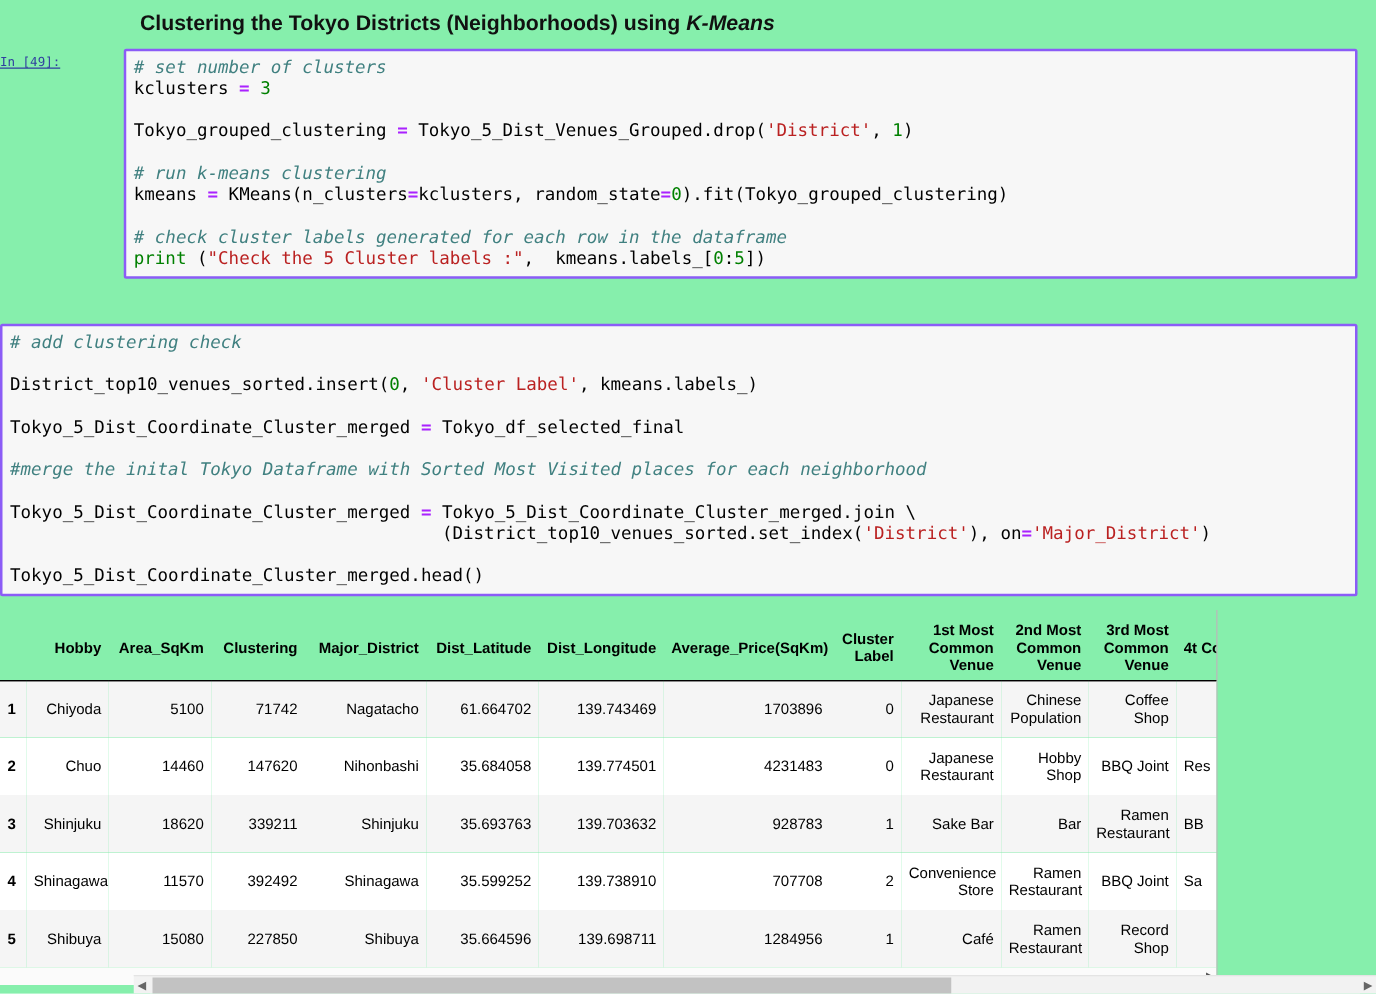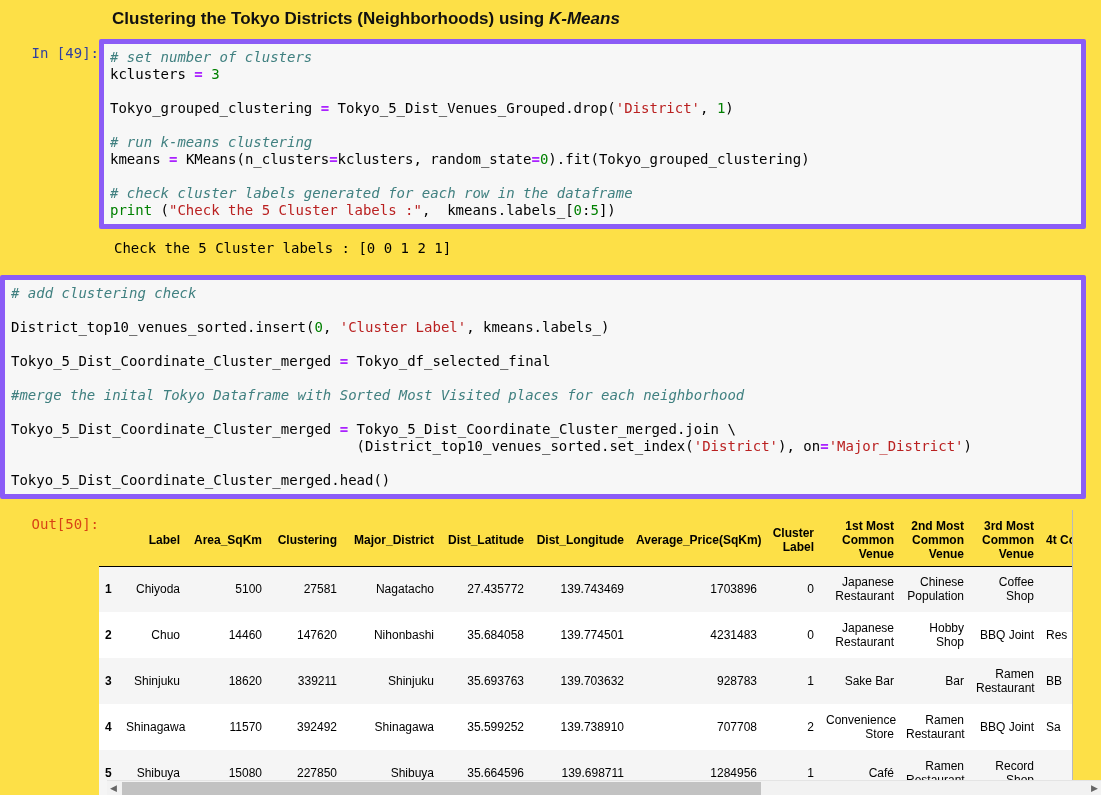--- a/index.html
+++ b/index.html
@@ -1,36 +1,36 @@
 <!DOCTYPE html>
 <html><head>
 <meta charset="utf-8">
 <style>
   * { margin:0; padding:0; box-sizing:border-box; }
   html,body { background:#fff; }
   .page {
     position:relative; width:1101px; height:795px; overflow:hidden;
-    background:#fde047; font-family:"Liberation Sans", sans-serif;
+    background:#86efac; font-family:"Liberation Sans", sans-serif;
   }
   .title {
     margin:9px 15px 10px 112px;
     font-size:17px; font-weight:bold; color:#111;
     font-family:"Liberation Sans", sans-serif;
   }
   .title .em { font-style:italic; }
   .cellrow { display:flex; margin-right:15px; }
   .prompt {
-    width:99px; flex:0 0 99px; text-align:right;
-    font-family:"DejaVu Sans Mono", monospace; font-size:14px;
-    padding-top:6px; white-space:pre;
+    width:99px; flex:0 0 99px; text-align:left;
+    font-family:"DejaVu Sans Mono", monospace; font-size:10px;
+    padding-top:6px; white-space:pre;text-decoration:underline;
   }
   .prompt.in  { color:#303F9F; }
   .prompt.out { color:#D84315; }
   .input-area {
-    flex:1; border:5px solid #8b5cf6; background:#f7f7f7;
+    flex:1; border:2px solid #8b5cf6; background:#f7f7f7;
     border-radius:2px; padding:5px 6px;
   }
   pre.code {
     font-family:"DejaVu Sans Mono", monospace; font-size:14px;
     line-height:17px; color:#000; white-space:pre;
   }
   .tk-c { color:#408080; font-style:italic; }
   .tk-s { color:#BA2121; }
   .tk-n { color:#008000; }
   .tk-o { color:#AA22FF; font-weight:bold; }
@@ -97,21 +97,20 @@
 <span class="tk-t">kmeans </span><span class="tk-o">=</span><span class="tk-t"> KMeans(n_clusters</span><span class="tk-o">=</span><span class="tk-t">kclusters, random_state</span><span class="tk-o">=</span><span class="tk-n">0</span><span class="tk-t">).fit(Tokyo_grouped_clustering)</span>
 
 <span class="tk-c"># check cluster labels generated for each row in the dataframe</span>
 <span class="tk-b">print</span><span class="tk-t"> (</span><span class="tk-s">"Check the 5 Cluster labels :"</span><span class="tk-t">,  kmeans.labels_[</span><span class="tk-n">0</span><span class="tk-t">:</span><span class="tk-n">5</span><span class="tk-t">])</span>
 </pre>
     </div>
   </div>
 
   <div class="outtext-row">
     <div class="prompt"></div>
-    <div class="outtext">Check the 5 Cluster labels : [0 0 1 2 1]</div>
   </div>
 
   <div class="gap1"></div>
 
   <div class="cellrow">
     <div class="input-area">
       <pre class="code"><span class="tk-c"># add clustering check</span>
 
 <span class="tk-t">District_top10_venues_sorted.insert(</span><span class="tk-n">0</span><span class="tk-t">, </span><span class="tk-s">'Cluster Label'</span><span class="tk-t">, kmeans.labels_)</span>
 
@@ -121,63 +120,62 @@
 
 <span class="tk-t">Tokyo_5_Dist_Coordinate_Cluster_merged </span><span class="tk-o">=</span><span class="tk-t"> Tokyo_5_Dist_Coordinate_Cluster_merged.join \</span>
 <span class="tk-t">                                         (District_top10_venues_sorted.set_index(</span><span class="tk-s">'District'</span><span class="tk-t">), on</span><span class="tk-o">=</span><span class="tk-s">'Major_District'</span><span class="tk-t">)</span>
 
 <span class="tk-t">Tokyo_5_Dist_Coordinate_Cluster_merged.head()</span>
 </pre>
     </div>
   </div>
 
   <div class="out-df-row">
-    <div class="prompt out">Out[50]:</div>
     <div class="df-outer">
       <table class="dataframe">
         <colgroup>
             <col style="width: 21px;">
             <col style="width: 66px;">
             <col style="width: 82px;">
             <col style="width: 75px;">
             <col style="width: 97px;">
             <col style="width: 90px;">
             <col style="width: 100px;">
             <col style="width: 133px;">
             <col style="width: 57px;">
             <col style="width: 80px;">
             <col style="width: 70px;">
             <col style="width: 70px;">
             <col style="width: 120px;">
           </colgroup>
         <thead>
             <tr>
               <th></th>
-              <th>Label</th>
+              <th>Hobby</th>
               <th>Area_SqKm</th>
               <th>Clustering</th>
               <th>Major_District</th>
               <th>Dist_Latitude</th>
               <th>Dist_Longitude</th>
               <th>Average_Price(SqKm)</th>
               <th>Cluster Label</th>
               <th>1st Most Common Venue</th>
               <th>2nd Most Common Venue</th>
               <th>3rd Most Common Venue</th>
               <th class="lastcol">4t Co</th>
             </tr>
           </thead>
         <tbody>
             <tr>
               <th>1</th>
               <td>Chiyoda</td>
               <td>5100</td>
-              <td>27581</td>
+              <td>71742</td>
               <td>Nagatacho</td>
-              <td>27.435772</td>
+              <td>61.664702</td>
               <td>139.743469</td>
               <td>1703896</td>
               <td>0</td>
               <td>Japanese Restaurant</td>
               <td>Chinese Population</td>
               <td>Coffee Shop</td>
               <td class="lastcol"></td>
             </tr>
             <tr>
               <th>2</th>

